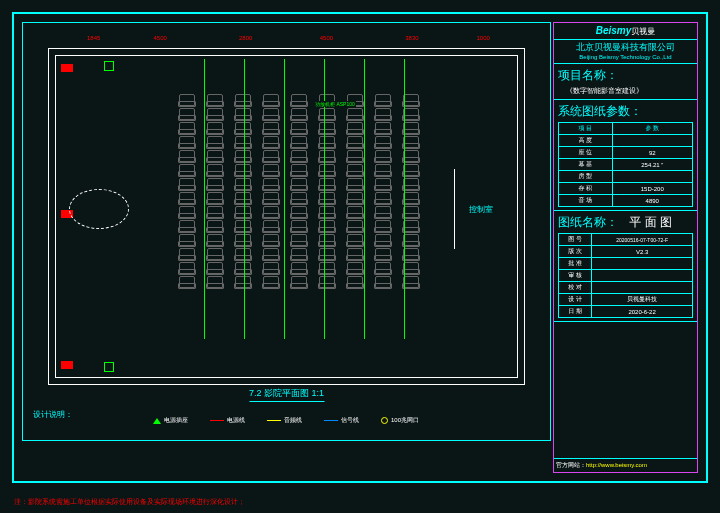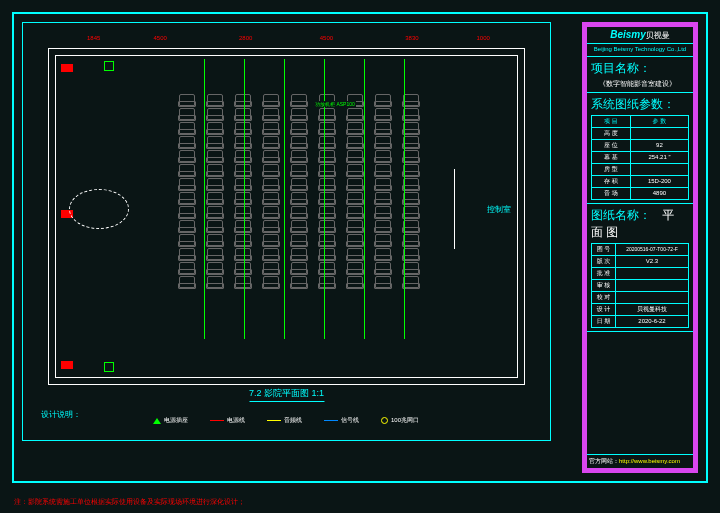--- a/index.html
+++ b/index.html
@@ -1,50 +1,50 @@
 <!DOCTYPE html>
 <html><head>
 <meta charset="utf-8">
 <style>
 *{box-sizing:border-box;margin:0;padding:0}
 body{background:#1a2a2a;font-family:"Microsoft YaHei",Arial,sans-serif;width:720px;height:513px;overflow:hidden;font-size:7px;color:#fff}
 .page{width:720px;height:513px;background:#0a1515;position:relative}
 .outer-frame{position:absolute;left:12px;top:12px;right:12px;bottom:30px;border:2px solid #0ff}
 .main-area{position:absolute;left:8px;top:8px;right:155px;bottom:40px;border:1px solid #0ff}
-.sidebar{position:absolute;right:8px;top:8px;width:116px;bottom:8px;border:5px solid #d946ef;color:#fff;font-size:7px}
+.sidebar{position:absolute;right:8px;top:8px;width:145px;bottom:8px;border:1px solid #d946ef;color:#fff;font-size:7px}
 .logo{text-align:center;padding:2px;border-bottom:1px solid #0ff}
 .logo-txt{color:#0ff;font-weight:bold;font-size:10px;font-style:italic}
 .company{color:#0ff;font-size:9px;text-align:center;padding:2px;border-bottom:1px solid #0ff;line-height:1.3}
 .company .en{font-size:6px;color:#0ff}
 .section{border-bottom:1px solid #0ff;padding:3px 4px}
 .section-h{color:#0ff;font-size:12px;margin-bottom:2px}
 .section-v{color:#fff;font-size:7px;padding-left:8px}
 table.params{width:100%;border-collapse:collapse;font-size:6px;color:#fff}
 table.params td{border:1px solid #0ff;padding:1px 2px;text-align:center;height:11px}
 table.params .hd{color:#0ff}
 .notice{font-size:6px;color:#fff;padding:3px;line-height:1.4}
 .notice-h{color:#0ff;font-size:8px}
 .floor-plan{position:absolute;left:25px;top:25px;right:25px;bottom:55px;border:1px solid #fff}
 .inner-wall{position:absolute;left:6px;top:6px;right:6px;bottom:6px;border:1px solid #fff}
 .seats{position:absolute;left:130px;top:45px;width:260px;height:230px;display:flex;gap:3px}
 .seat-col{width:25px;display:flex;flex-direction:column;gap:2px}
 .seat{width:16px;height:12px;border:1px solid #666;border-radius:2px 2px 0 0;position:relative}
 .seat::after{content:"";position:absolute;bottom:-2px;left:-2px;right:-2px;height:4px;border:1px solid #666;border-radius:1px}
 .control-room{position:absolute;right:15px;top:120px;width:55px;height:80px;border-left:1px solid #fff}
-.control-room-label{position:absolute;right:13px;top:155px;color:#0ff;font-size:8px;writing-mode:horizontal-tb}
+.control-room-label{position:absolute;right:31px;top:155px;color:#0ff;font-size:8px;writing-mode:horizontal-tb}
 .plan-title{position:absolute;bottom:-18px;left:50%;transform:translateX(-50%);color:#0ff;font-size:9px}
 .plan-title::after{content:"";display:block;border-bottom:1px solid #0ff;margin-top:1px}
 .legend{position:absolute;bottom:15px;left:130px;display:flex;gap:22px;font-size:6px;color:#fff}
 .legend-item{display:flex;align-items:center;gap:3px}
 .lg-tri{width:0;height:0;border-left:4px solid transparent;border-right:4px solid transparent;border-bottom:6px solid #0f0}
 .lg-line-r{width:14px;height:1px;background:#f00}
 .lg-line-y{width:14px;height:1px;background:#ff0}
 .lg-line-b{width:14px;height:1px;background:#08f}
 .lg-circ{width:7px;height:7px;border:1px solid #ff0;border-radius:50%}
-.design-note{position:absolute;bottom:20px;left:18px;color:#0ff;font-size:8px}
+.design-note{position:absolute;bottom:20px;left:10px;color:#0ff;font-size:8px}
 .footer-note{position:absolute;bottom:6px;left:14px;color:#f00;font-size:7px}
 .website{position:absolute;bottom:0;left:0;right:0;border-top:1px solid #0ff;padding:2px;font-size:6px;color:#fff;text-align:left}
 .website a{color:#ff0}
 .dim-top{position:absolute;top:-14px;left:0;right:0;height:10px}
 .dim-mark{position:absolute;color:#f00;font-size:6px;top:0}
 .speaker{position:absolute;width:12px;height:8px;background:#f00}
 .green-line{position:absolute;background:#0f0;width:1px}
 .proj-arc{position:absolute;left:20px;top:140px;width:60px;height:40px;border:1px dashed #fff;border-radius:50%}
 .equip-label{position:absolute;font-size:5px;color:#0f0;background:#0a1515;padding:0 1px}
 .pillar{position:absolute;width:10px;height:10px;border:1px solid #0f0}
@@ -249,20 +249,21 @@
             <span class="lg-circ"></span>
             <span>100兆网口</span>
           </div>
    </div>
    <div class="design-note">设计说明：</div>
   </div>
 
   <div class="sidebar">
    <div class="logo"><span class="logo-txt">Beismy</span><span style="color:#fff;font-size:8px">贝视曼</span></div>
    <div class="company">
+          <div>北京贝视曼科技有限公司</div>
           <div class="en">Beijing Beismy Technology Co.,Ltd</div>
         </div>
    <div class="section">
           <div class="section-h">项目名称：</div>
           <div class="section-v">《数字智能影音室建设》</div>
         </div>
    <div class="section">
     <div class="section-h">系统图纸参数：</div>
     <table class="params">
      <tbody>

